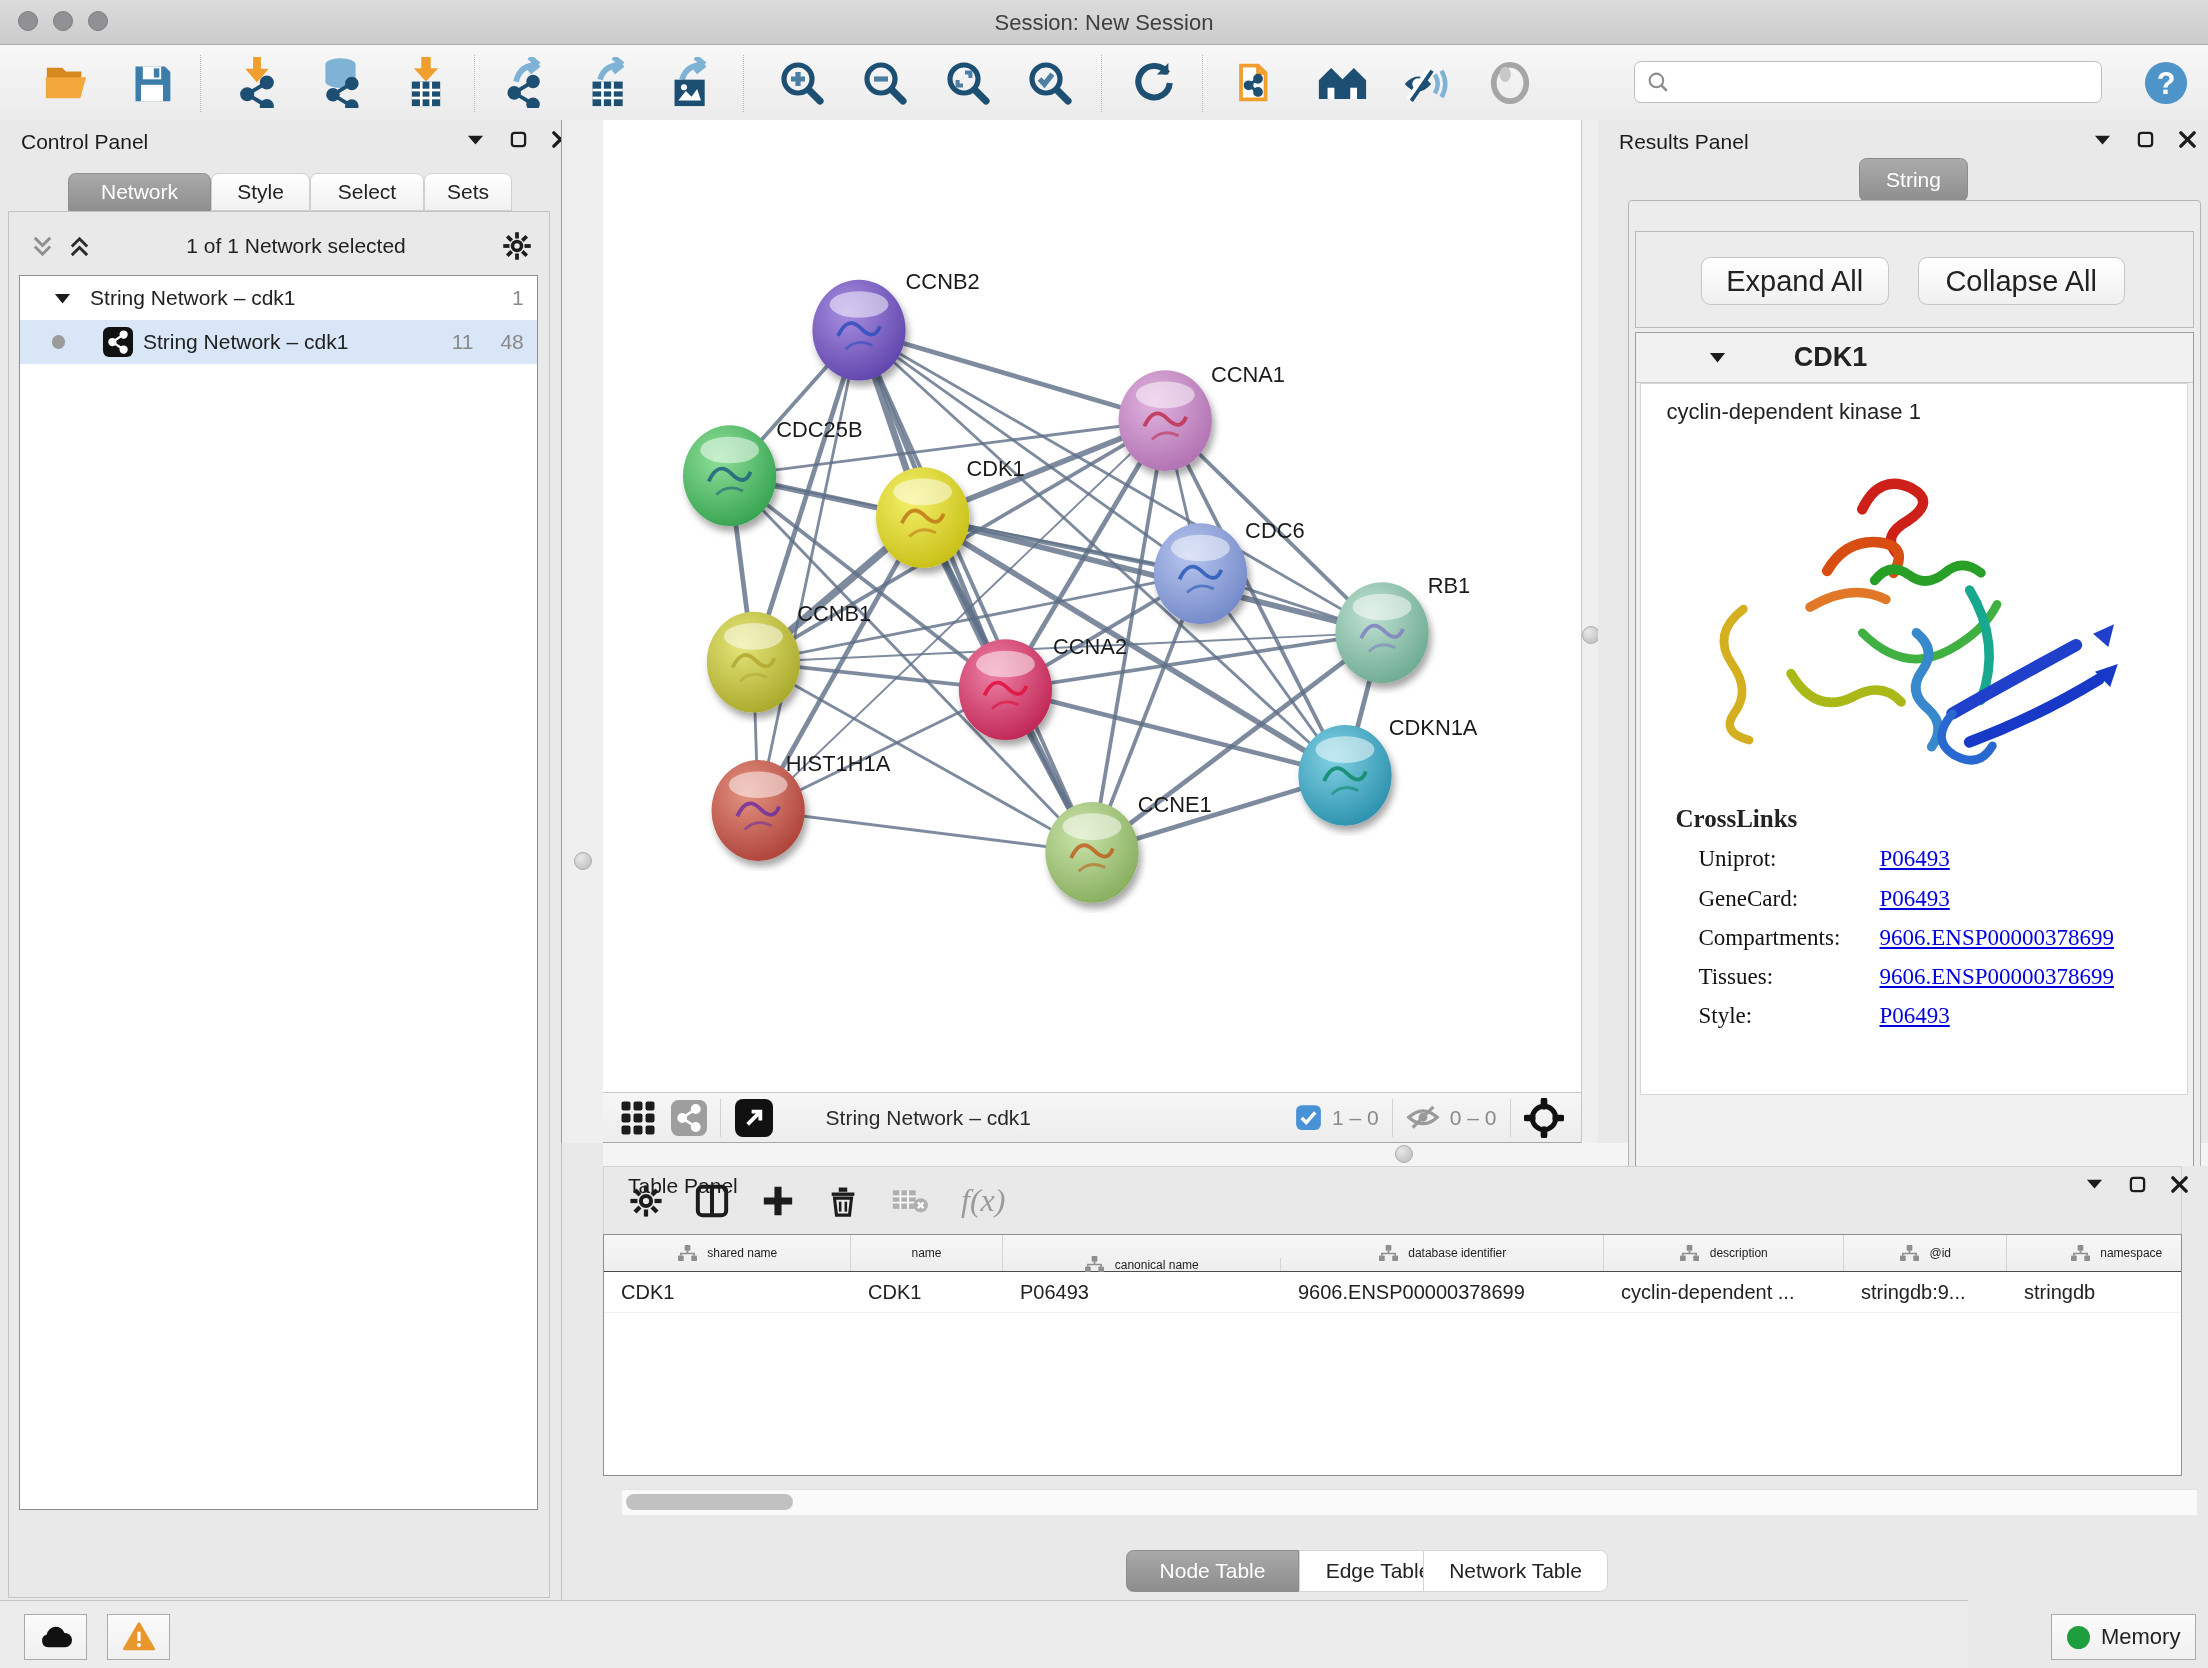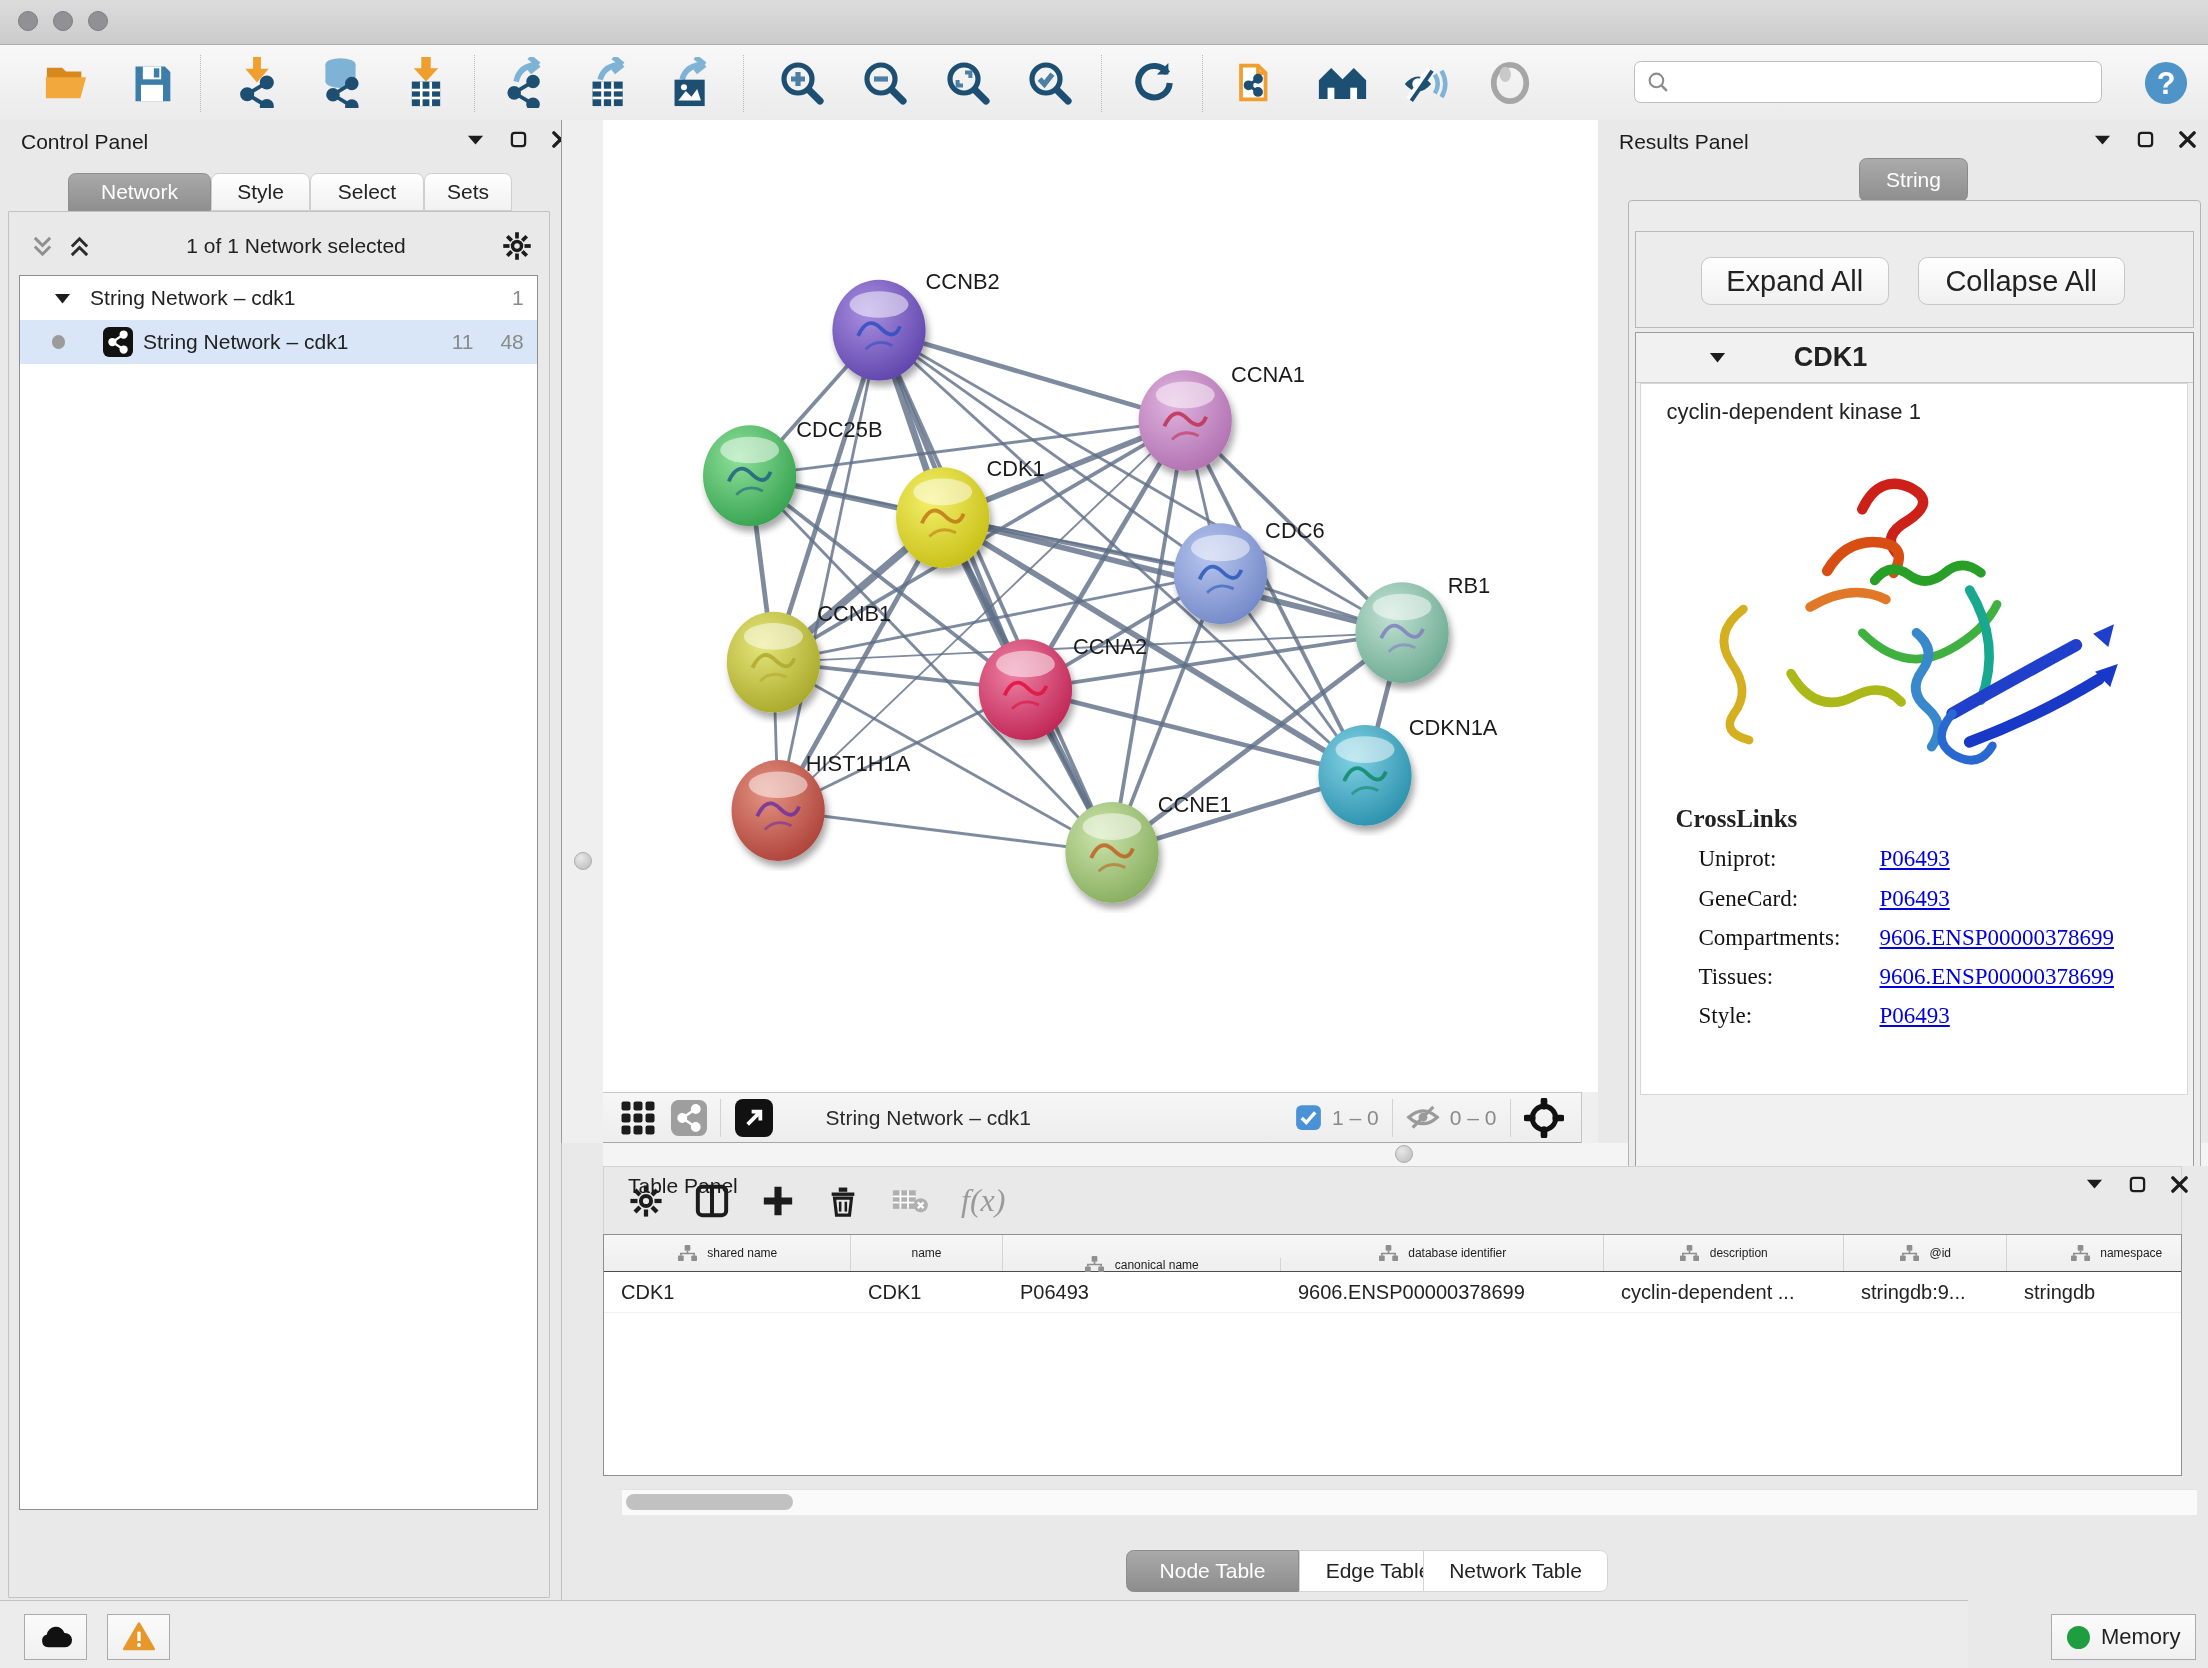--- a/index.html
+++ b/index.html
@@ -22,21 +22,21 @@
   #control-panel{left:0;top:120px;width:561px;height:1480px;background:#e9e9e9;border-right:1px solid #c0c0c0;}
   .tab{height:38px;border:1px solid #cfcfcf;background:linear-gradient(#fff,#f1f1f1);display:flex;align-items:center;justify-content:center;font-size:21px;border-radius:7.6px 7.6px 0 0;box-sizing:border-box;}
   .tab.sel{background:linear-gradient(#a9a9a9,#8f8f8f);color:#fff;border-color:#8f8f8f;}
   #cp-body{left:7.6px;top:91px;width:540px;height:1385px;background:#e9e9e9;border:1px solid #c2c2c2;border-radius:1px;}
   #cp-status{left:9.5px;top:13.3px;width:521px;height:42px;display:flex;align-items:center;}
   #net-list{left:10.5px;top:63px;width:517px;height:1233px;background:#fff;border:1.4px solid #8f8f8f;}
   .nl-row{height:44px;display:flex;align-items:center;font-size:21px;}
   .nl-row.sel{background:#d9e6f7;}
   .nl-num{color:#8a8a8a;}
   
-  #net-canvas{left:603px;top:120px;width:978px;height:972px;background:#fff;padding-left:20px;}
+  #net-canvas{left:603px;top:120px;width:978px;height:972px;background:#fff;}
   #v-split-l{left:561px;top:120px;width:42px;height:1023px;background:#efefef;border-left:1px solid #9c9c9c;border-right:1px solid #c6c6c6;}
   #v-split-r{left:1581px;top:120px;width:17px;height:1023px;background:#efefef;border-left:1px solid #c6c6c6;border-right:1px solid #c6c6c6;}
   .split-dot{width:16px;height:16px;border-radius:50%;background:radial-gradient(circle at 35% 30%,#e8e8e8,#b9b9b9);border:1px solid #acacac;}
   #net-bottombar{left:603px;top:1092px;width:978px;height:51px;background:linear-gradient(#f6f6f6,#ededed);border-top:1px solid #c9c9c9;border-bottom:1px solid #a7a7a7;display:flex;align-items:center;box-sizing:border-box;}
   .nbb-sep{width:0;height:38px;border-left:1px solid #d2d2d2;margin:0 13.3px;}
   #h-split{left:603px;top:1143px;width:1605px;height:23px;background:#f4f4f4;border-bottom:1px solid #d8d8d8;}
   
   #results-panel{left:1598px;top:120px;width:611px;height:1023px;background:#e9e9e9;}
   #string-tab{left:261px;top:38px;width:107px;height:42px;background:linear-gradient(#ababab,#8e8e8e);border-radius:7.6px;color:#fff;font-size:21px;display:flex;align-items:center;justify-content:center;border:1px solid #8a8a8a;}
   #rp-card{left:30px;top:80px;width:571px;height:982px;background:#ececec;border:1px solid #b4b4b4;border-radius:3.8px;}
@@ -68,20 +68,21 @@
   .mem-dot{width:23px;height:23px;border-radius:50%;background:#1f9e3f;}
   svg{display:block;}
 </style>
 </head>
 <body>
 
 <div id="titlebar" class="abs">
   <div class="tl abs" style="left:18px"></div>
   <div class="tl abs" style="left:53px"></div>
   <div class="tl abs" style="left:88px"></div>
+  <div id="win-title" class="abs">Session: New Session</div>
 </div>
 
 <div id="toolbar" class="abs">
   <div class="tb-icon abs" style="left:40px">
     <svg width="46" height="46" viewBox="0 0 24 24">
         <path d="M2 4h8l2 2h8v4H2z" fill="#d8891e"></path>
         <path d="M1.5 9h21L19.5 20h-18z" fill="#f3a83d"></path>
       </svg>
   </div>
   <div class="tb-icon abs" style="left:126px">

